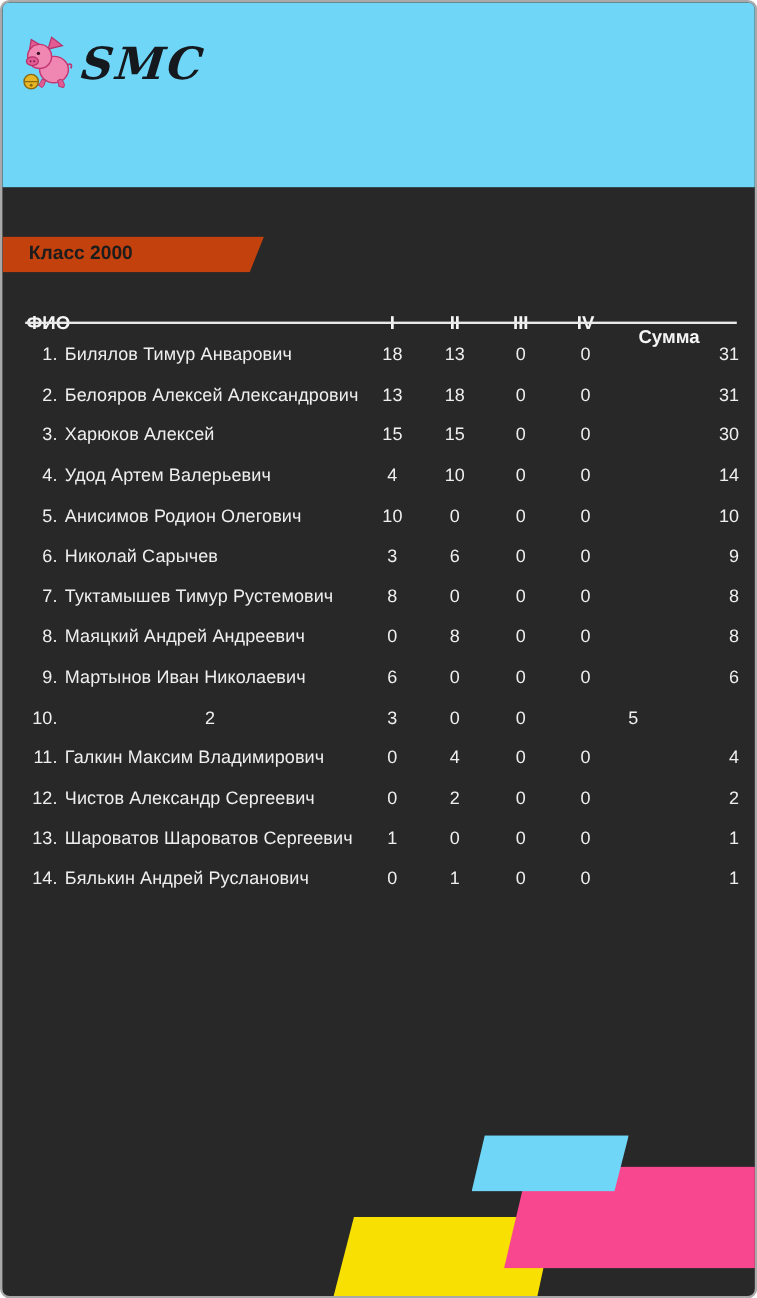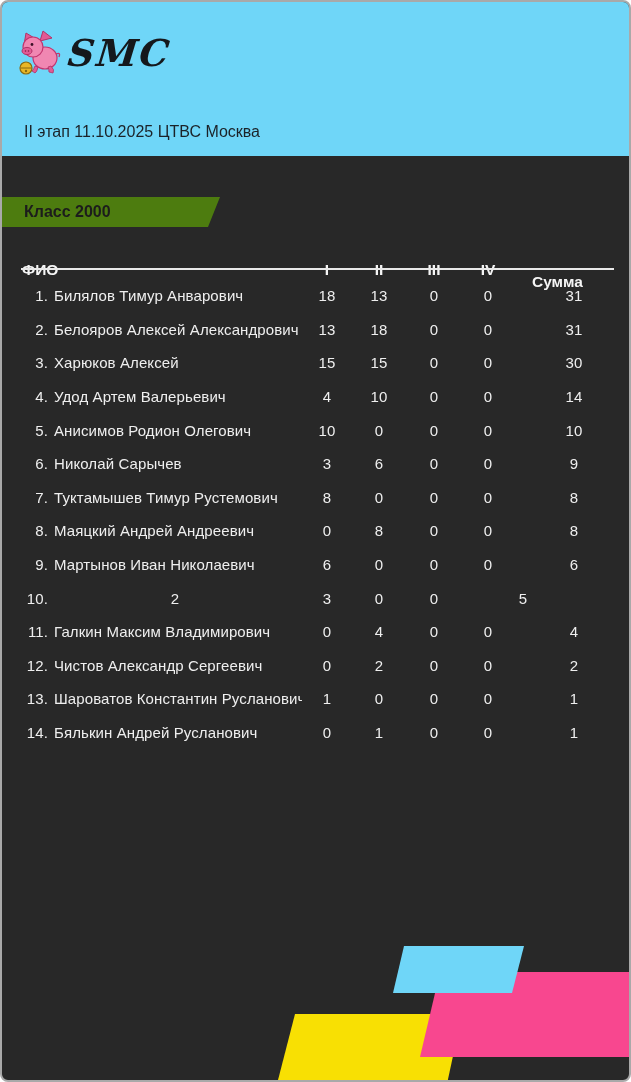--- a/index.html
+++ b/index.html
@@ -41,21 +41,21 @@
   .hero-subtitle {
     position:absolute; left:22px; top:121px;
     font-size:16px; font-weight:400; color:#1b2228;
     white-space:nowrap;
   }
 
   
   .class-banner {
     position:absolute; left:0; top:195px;
     width:218px; height:30px;
-    background:#4d7c0f;
+    background:#c2410c;
     clip-path:polygon(0 0, 100% 0, calc(100% - 12px) 100%, 0 100%);
     display:flex; align-items:center;
     padding-left:22px;
     font-size:16px; font-weight:700; color:#1c1c1c;
   }
 
   
   .tbl { position:absolute; left:0; top:0; width:631px; color:#f2f2f2; }
   .tbl-header {
     position:absolute; top:247px; left:0; width:631px; height:20px;
@@ -75,21 +75,21 @@
   .trow {
     display:grid;
     grid-template-columns:46px 254px 50px 54px 56px 52px 18px 84px;
     align-items:center;
     height:33.6px;
     font-size:15px; color:#efefef; letter-spacing:0.1px;
   }
   .td-rank { text-align:right; }
   .td-name { padding-left:6px; white-space:nowrap; overflow:hidden; }
   .td-num  { text-align:center; }
-  .td-sum  { text-align:center; }
+  .td-sum  { text-align:right; }
 
   
   .deco { position:absolute; }
   .deco-yellow {
     left:275px; top:1012px; width:185px; height:70px;
     background:#f8e003; z-index:1;
     clip-path:polygon(18px 0, 100% 0, calc(100% - 15px) 100%, 0 100%);
   }
   .deco-pink {
     left:418px; top:970px; width:290px; height:85px;
@@ -128,21 +128,20 @@
         <circle cx="14" cy="14.5" r="1.4" fill="#3a1026"></circle>
 
         <path d="M38 24 q5 -2 3 3" fill="none" stroke="#c2356f" stroke-width="1.4"></path>
 
         <circle cx="8" cy="38" r="6" fill="#e9b726" stroke="#8a6a10" stroke-width="1.2"></circle>
         <line x1="2.5" y1="38" x2="13.5" y2="38" stroke="#8a6a10" stroke-width="1"></line>
         <circle cx="8" cy="41" r="1.2" fill="#8a6a10"></circle>
       </svg>
       <div class="logo-text">SMC</div>
     </div>
-    <div class="hero-subtitle">II этап 11.10.2025 ЦТВС Москва</div>
   </div>
 
   <div class="class-banner">
     <span>Класс 2000</span>
   </div>
 
   <div class="tbl">
     <div class="tbl-header">
       <div class="th-name">ФИО</div>
       <div class="th-num">I</div>
@@ -270,21 +269,21 @@
         <div class="td-name">Чистов Александр Сергеевич</div>
         <div class="td-num">0</div>
         <div class="td-num">2</div>
         <div class="td-num">0</div>
         <div class="td-num">0</div>
         <div></div>
         <div class="td-sum">2</div>
       </div>
         <div class="trow" style="">
         <div class="td-rank">13.</div>
-        <div class="td-name">Шароватов Константин Русланович</div>
+        <div class="td-name">Шароватов Шароватов Сергеевич</div>
         <div class="td-num">1</div>
         <div class="td-num">0</div>
         <div class="td-num">0</div>
         <div class="td-num">0</div>
         <div></div>
         <div class="td-sum">1</div>
       </div>
         <div class="trow" style="">
         <div class="td-rank">14.</div>
         <div class="td-name">Бялькин Андрей Русланович</div>

